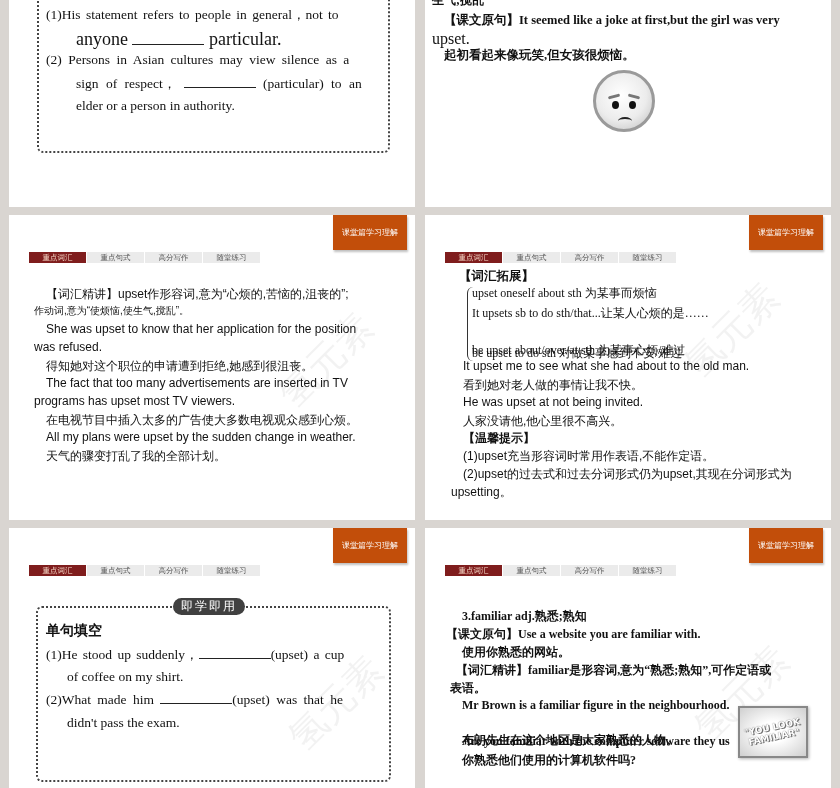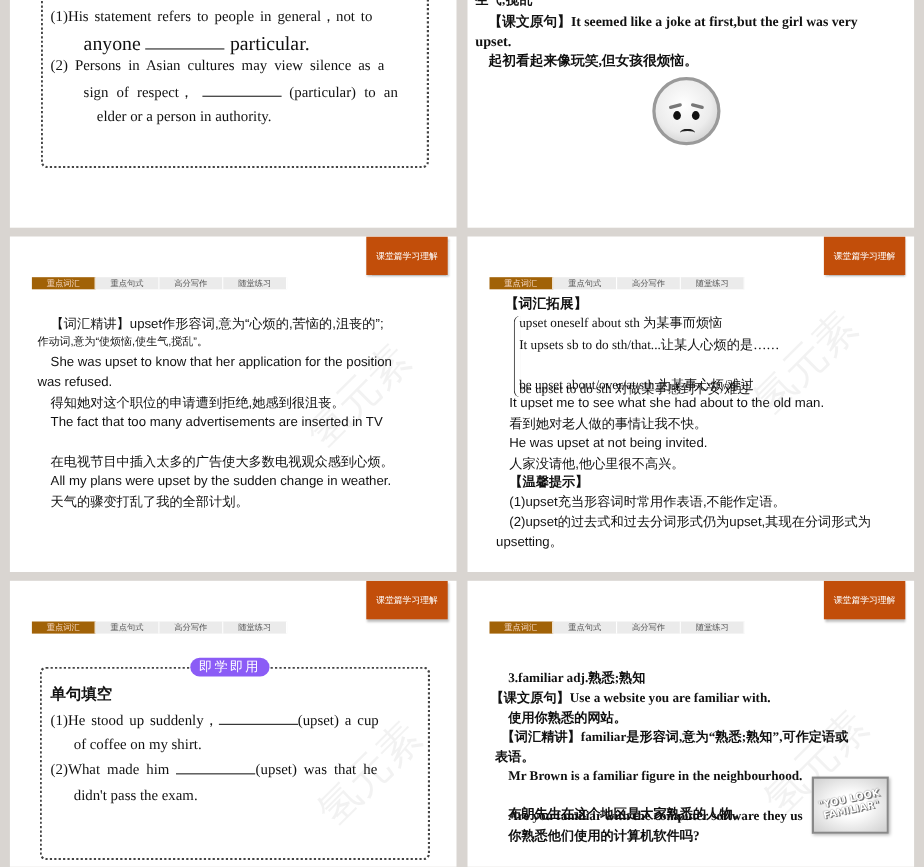--- a/index.html
+++ b/index.html
@@ -9,38 +9,38 @@
   .p1 { left: 9px; top: -10px; width: 406px; height: 217px; }
   .p2 { left: 425px; top: -10px; width: 406px; height: 217px; }
   .p3 { left: 9px; top: 215px; width: 406px; height: 305px; }
   .p4 { left: 425px; top: 215px; width: 406px; height: 305px; }
   .p5 { left: 9px; top: 528px; width: 406px; height: 270px; }
   .p6 { left: 425px; top: 528px; width: 406px; height: 270px; }
 
   .badge { position: absolute; right: 8px; top: 0; width: 74px; height: 35px; background: #c24e0a; color: #fff; font-size: 8px; display: flex; align-items: center; justify-content: center; box-shadow: 1px 2px 2px rgba(0,0,0,0.25); }
   .tabs { position: absolute; left: 20px; top: 37px; display: flex; height: 11px; }
   .tab { width: 58px; height: 11px; font-size: 7.5px; line-height: 11px; text-align: center; background: #ebebeb; color: #555; border-right: 1px solid #fff; }
-  .tab.active { background: #a16207; color: #f6d9c8; }
+  .tab.active { background: #7f1d1d; color: #f6d9c8; }
 
   .serif { font-family: "Liberation Serif", "DejaVu Serif", serif; }
   .dashbox { position: absolute; border: 2px dotted #444; border-radius: 6px; }
   .line { position: absolute; white-space: nowrap; }
   .blank { display: inline-block; border-bottom: 1px solid #222; height: 10px; vertical-align: baseline; }
 
   .watermark { position: absolute; font-size: 38px; color: rgba(0,0,0,0.05); transform: rotate(-45deg); font-family: "DejaVu Sans", sans-serif; pointer-events: none; }
 
   .emoji { position: absolute; width: 62px; height: 62px; border-radius: 50%; background: radial-gradient(circle at 45% 40%, #ffffff 0%, #ececec 55%, #bdbdbd 100%); border: 3px solid #9a9a9a; }
   .emoji .eye { position: absolute; width: 7px; height: 8px; border-radius: 50%; background: #111; top: 28px; }
   .emoji .brow { position: absolute; width: 12px; height: 3px; background: #777; top: 22px; border-radius: 2px; }
   .emoji .mouth { position: absolute; left: 22px; top: 44px; width: 14px; height: 8px; border-top: 2px solid #222; border-radius: 50% 50% 0 0; }
 
   .stamp { position: absolute; width: 70px; height: 52px; background: radial-gradient(ellipse at center, #ffffff 30%, #cfcfcf 100%); border: 2px solid #888; box-shadow: 1px 1px 3px rgba(0,0,0,0.3); display: flex; align-items: center; justify-content: center; text-align: center; }
   .stamp span { transform: rotate(-12deg); font-size: 9px; font-weight: bold; color: #fff; text-shadow: 0 0 1px #555, 1px 1px 0 #777; line-height: 10px; font-family: "DejaVu Sans", sans-serif; }
 
-  .pill { position: absolute; background: #8b5cf6; color: #fff; border-radius: 9px; font-size: 12px; padding: 0 8px; height: 17px; line-height: 17px; letter-spacing: 2px; }
+  .pill { position: absolute; background: #404040; color: #fff; border-radius: 9px; font-size: 12px; padding: 0 8px; height: 17px; line-height: 17px; letter-spacing: 2px; }
   .brace { position: absolute; border-left: 1.5px solid #333; border-radius: 8px 0 0 8px; }
 </style>
 </head>
 <body>
 
 <div class="panel p1">
   <div class="dashbox" style="left:28px; top:-20px; width:353px; height:183px;"></div>
   <div class="line serif" style="left:37px; top:16px; font-size:13.5px; word-spacing:2px;">
     <span>(1)</span><span>His statement refers to people in general，not to</span>
   </div>
@@ -51,29 +51,29 @@
   </div>
   <div class="line serif" style="left:37px; top:62px; font-size:13.5px; word-spacing:3px;">
     <span>(2)</span>
     <span>Persons in Asian cultures may view silence as a</span>
   </div>
   <div class="line serif" style="left:67px; top:85px; font-size:13.5px; word-spacing:4px;">
     <span>sign of respect，</span>
     <span class="blank" style="width:72px;"></span>
     <span>(particular) to an</span>
   </div>
-  <div class="line serif" style="left:67px; top:108px; font-size:13.5px;margin-left:12px;">elder or a person in authority.</div>
+  <div class="line serif" style="left:67px; top:108px; font-size:13.5px;">elder or a person in authority.</div>
 </div>
 
 <div class="panel p2">
   <div class="line serif" style="left:7px; top:2px; font-size:12px; font-weight:bold;">生气;搅乱</div>
   <div class="line serif" style="left:19px; top:22px; font-size:12.5px; font-weight:bold;">
     <span>【课文原句】</span><span>It seemed like a joke at first,but the girl was very</span>
   </div>
-  <div class="line serif" style="left:7px; top:40px; font-size:13px; font-weight:bold;">upset.</div>
+  <div class="line serif" style="left:7px; top:40px; font-size:16px; font-weight:normal;">upset.</div>
   <div class="line serif" style="left:19px; top:57px; font-size:12.5px; font-weight:bold;">起初看起来像玩笑,但女孩很烦恼。</div>
   <div class="emoji" style="left:168px; top:80px;">
     <div class="brow" style="left:12px; transform:rotate(-15deg);"></div>
     <div class="brow" style="left:32px; transform:rotate(15deg);"></div>
     <div class="eye" style="left:16px;"></div>
     <div class="eye" style="left:33px;"></div>
     <div class="mouth"></div>
   </div>
 </div>
 
@@ -85,20 +85,21 @@
     <div class="tab">高分写作</div>
     <div class="tab">随堂练习</div>
   </div>
   <div class="watermark" style="left:260px; top:120px;">氢元素</div>
   <div class="line" style="left:37px; top:71px; font-size:12px;">【词汇精讲】upset作形容词,意为“心烦的,苦恼的,沮丧的”;</div>
   <div class="line" style="left:25px; top:89px; font-size:10px;">作动词,意为“使烦恼,使生气,搅乱”。</div>
   <div class="line" style="left:37px; top:107px; font-size:12px;">She was upset to know that her application for the position</div>
   <div class="line" style="left:25px; top:125px; font-size:12px;">was refused.</div>
   <div class="line" style="left:37px; top:143px; font-size:12px;">得知她对这个职位的申请遭到拒绝,她感到很沮丧。</div>
   <div class="line" style="left:37px; top:161px; font-size:12px;">The fact that too many advertisements are inserted in TV</div>
+  <div class="line" style="left:25px; top:179px; font-size:12px;">programs has upset most TV viewers.</div>
   <div class="line" style="left:37px; top:197px; font-size:12px;">在电视节目中插入太多的广告使大多数电视观众感到心烦。</div>
   <div class="line" style="left:37px; top:215px; font-size:12px;">All my plans were upset by the sudden change in weather.</div>
   <div class="line" style="left:37px; top:233px; font-size:12px;">天气的骤变打乱了我的全部计划。</div>
 </div>
 
 <div class="panel p4">
   <div class="badge">课堂篇学习理解</div>
   <div class="tabs">
     <div class="tab active">重点词汇</div>
     <div class="tab">重点句式</div>

